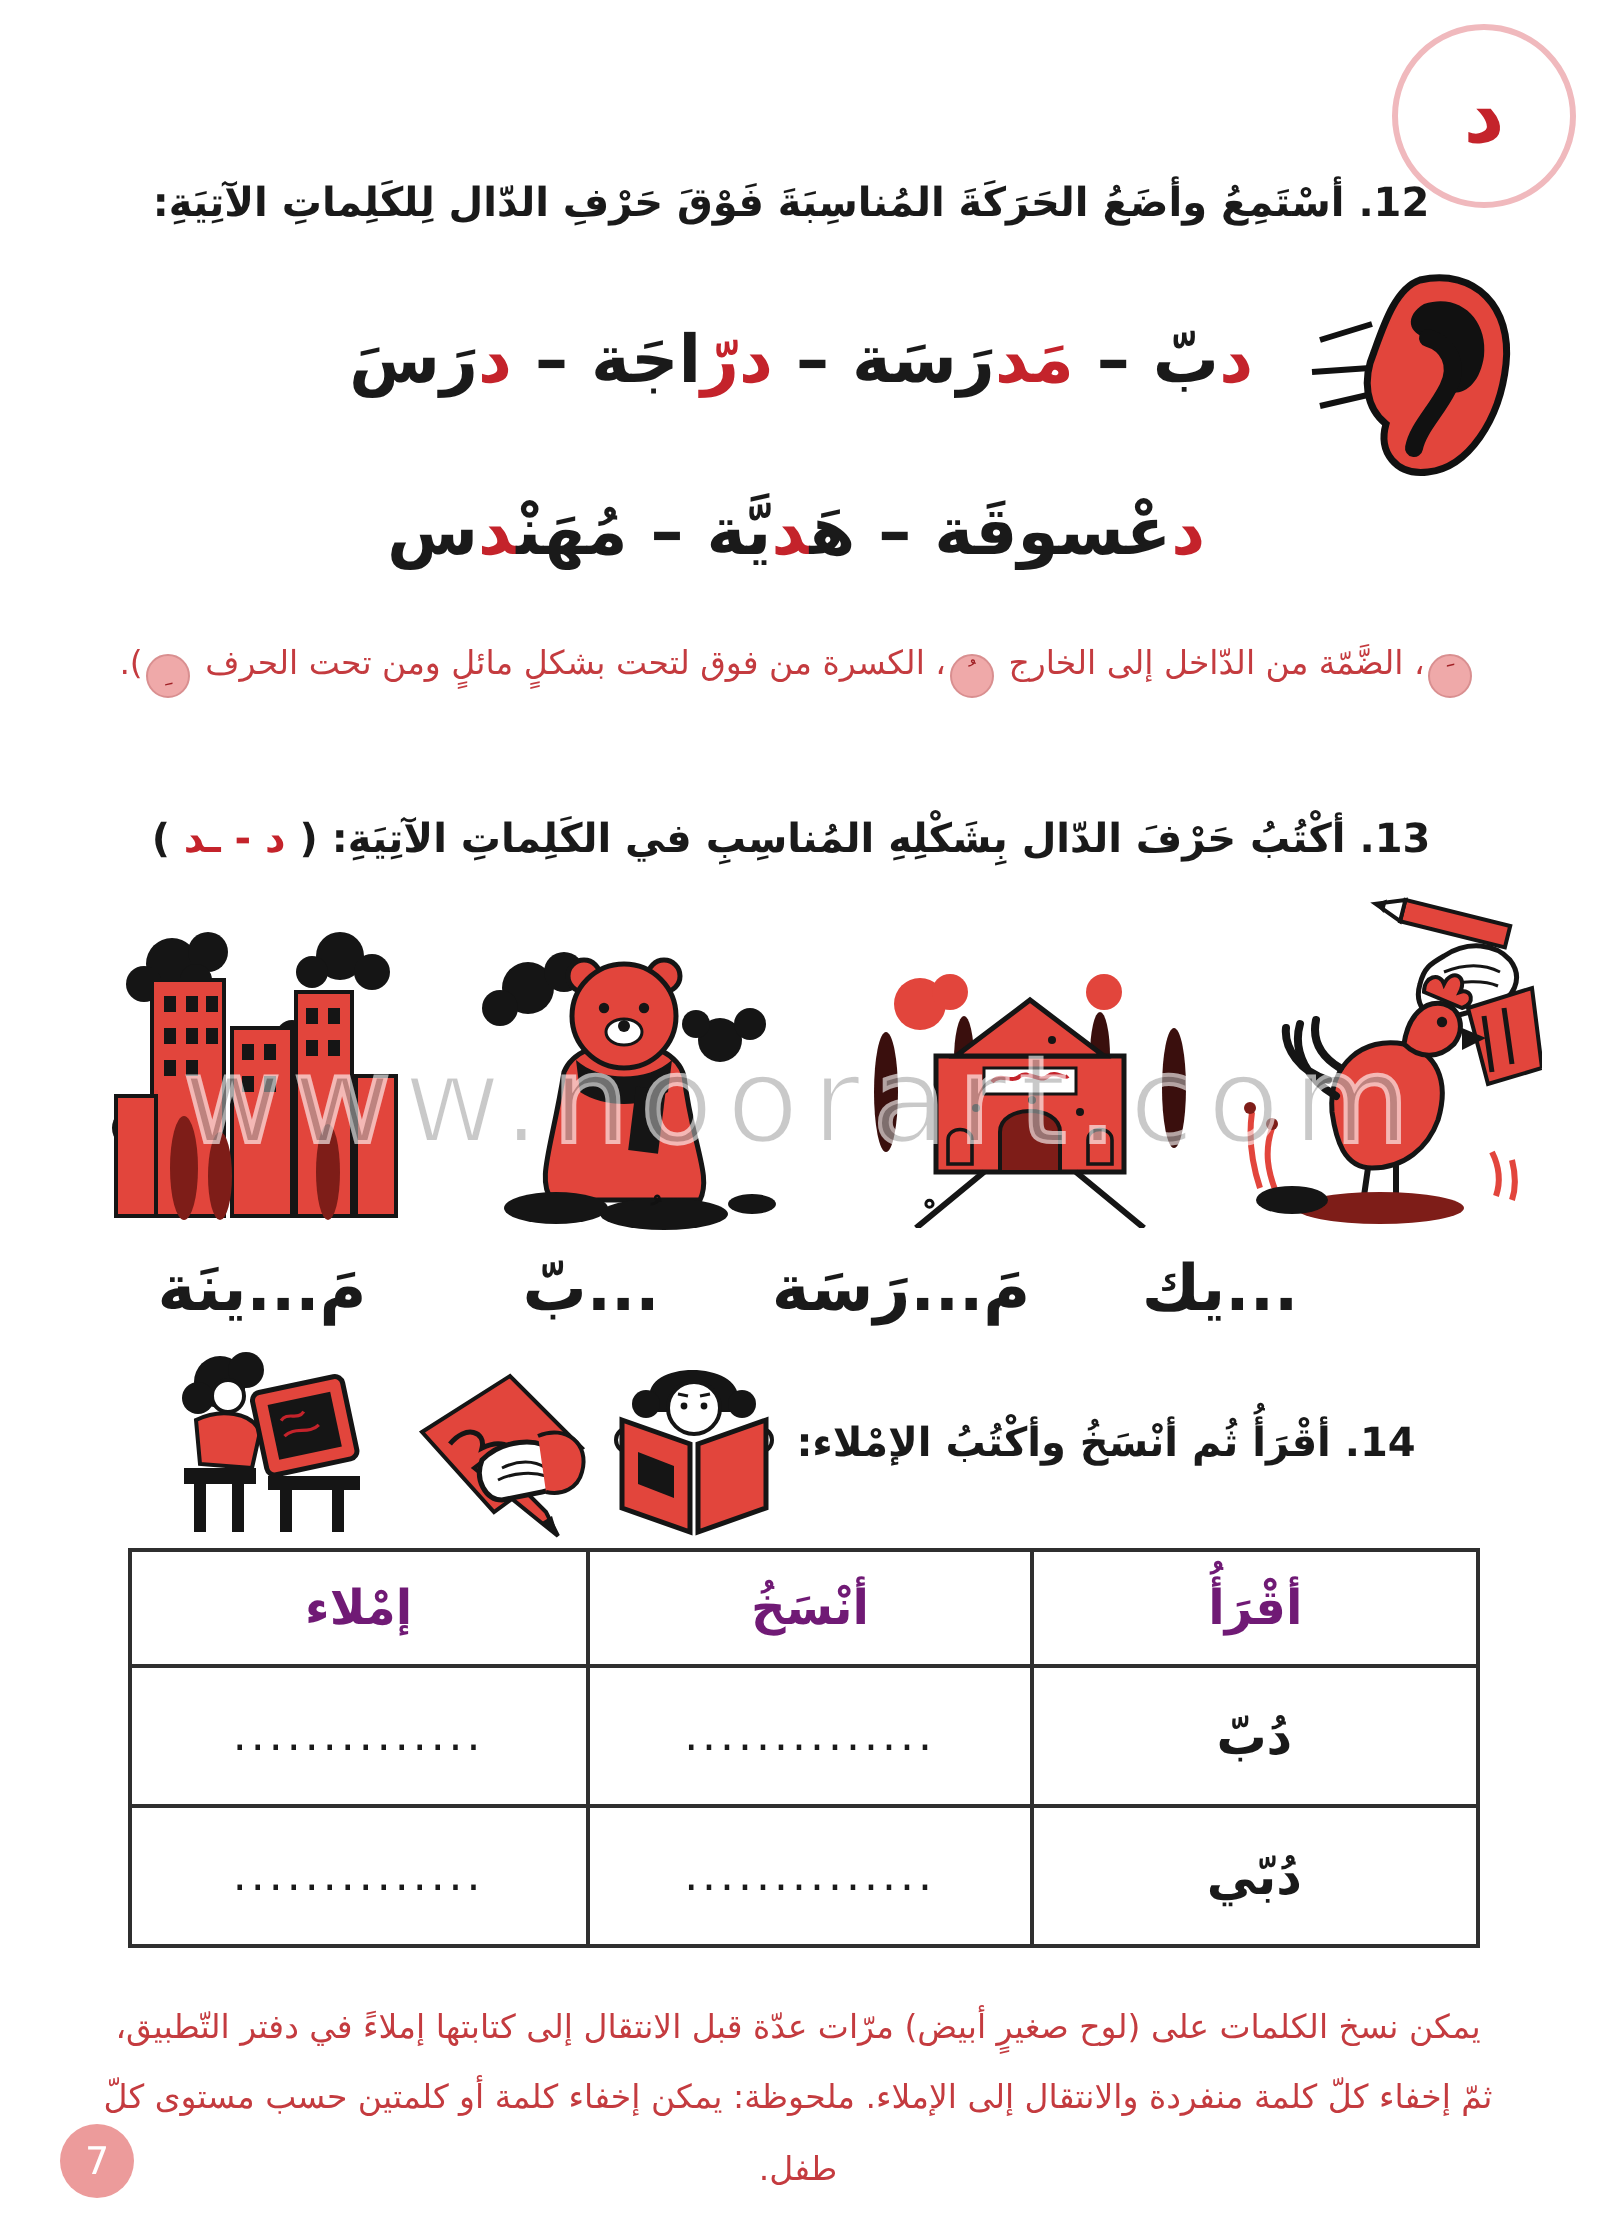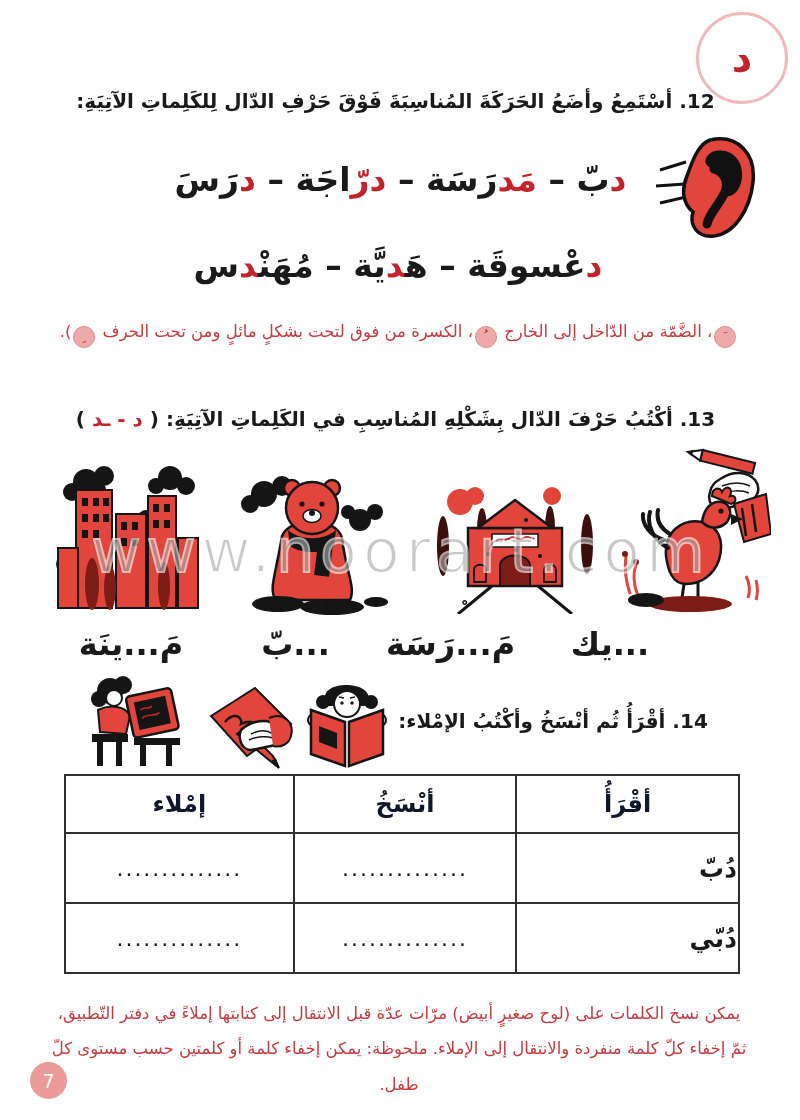--- a/index.html
+++ b/index.html
@@ -58,25 +58,25 @@
   
   .watermark{
     top:516px;left:-14px;width:830px;z-index:5;direction:ltr;
     font-size:60px;letter-spacing:6px;white-space:nowrap;overflow:hidden;
     color:#a9a9a9;opacity:.62;-webkit-text-stroke:2px #ffffff;text-align:center;
   }
   
   .copy-table{top:774px;left:64px;width:676px;border-collapse:collapse;z-index:2;}
   .copy-table th,.copy-table td{border:2px solid #2f2f2f;}
   .copy-table th{
-    height:54px;color:#0f172a;font-size:24px;font-weight:bold;text-align:center;line-height:1;
+    height:54px;color:#701a75;font-size:24px;font-weight:bold;text-align:center;line-height:1;
   }
   .copy-table td{height:66px;font-size:22px;text-align:center;letter-spacing:2px;}
   .copy-table td.word-cell{
-    font-size:25px;font-weight:bold;text-align:right;padding-left:0;letter-spacing:0;
+    font-size:25px;font-weight:bold;padding-left:0;letter-spacing:0;
   }
   .col-read{width:222px;}.col-copy{width:222px;}.col-dict{width:228px;}
   
   .page-circle{
     top:1062px;left:30px;width:37px;height:37px;border-radius:50%;background:#ec9b9b;
     display:flex;align-items:center;justify-content:center;color:#fff;font-size:19px;
   }
 </style>
 </head>
 <body>

